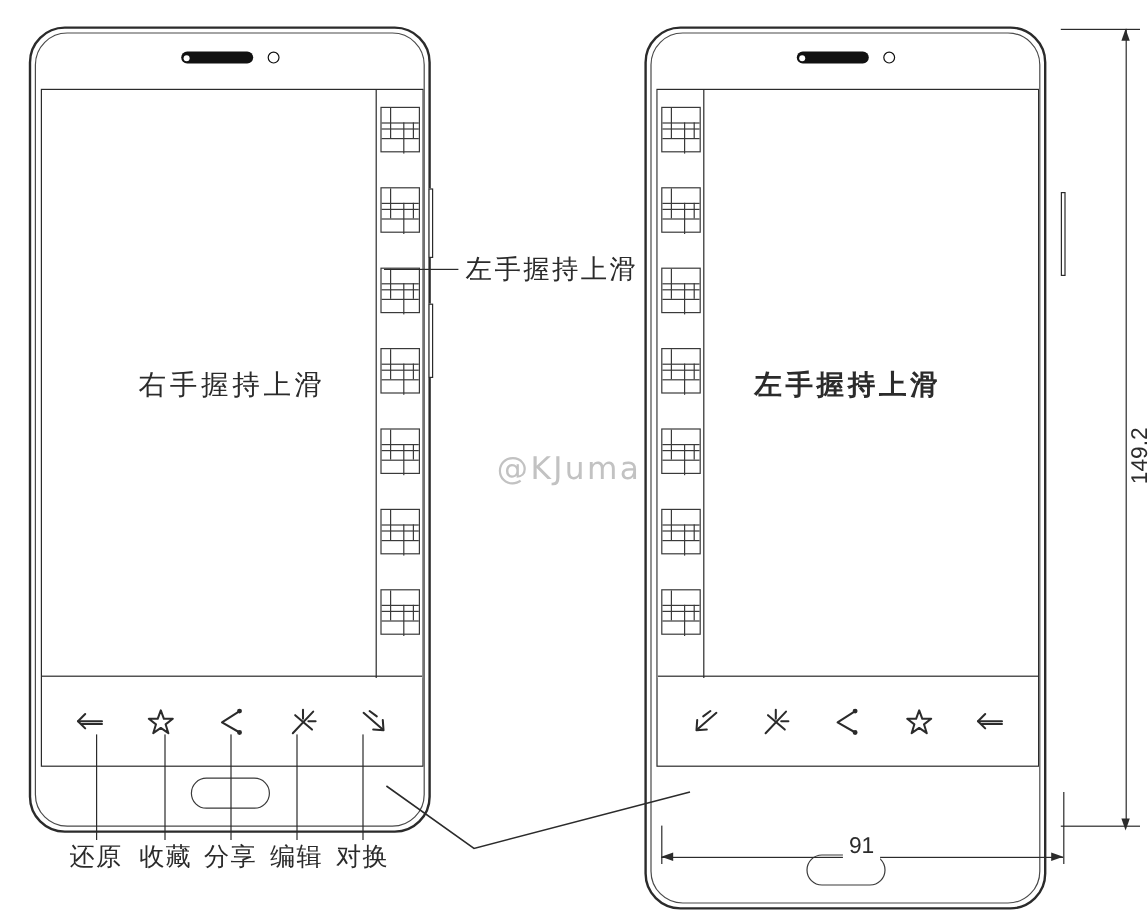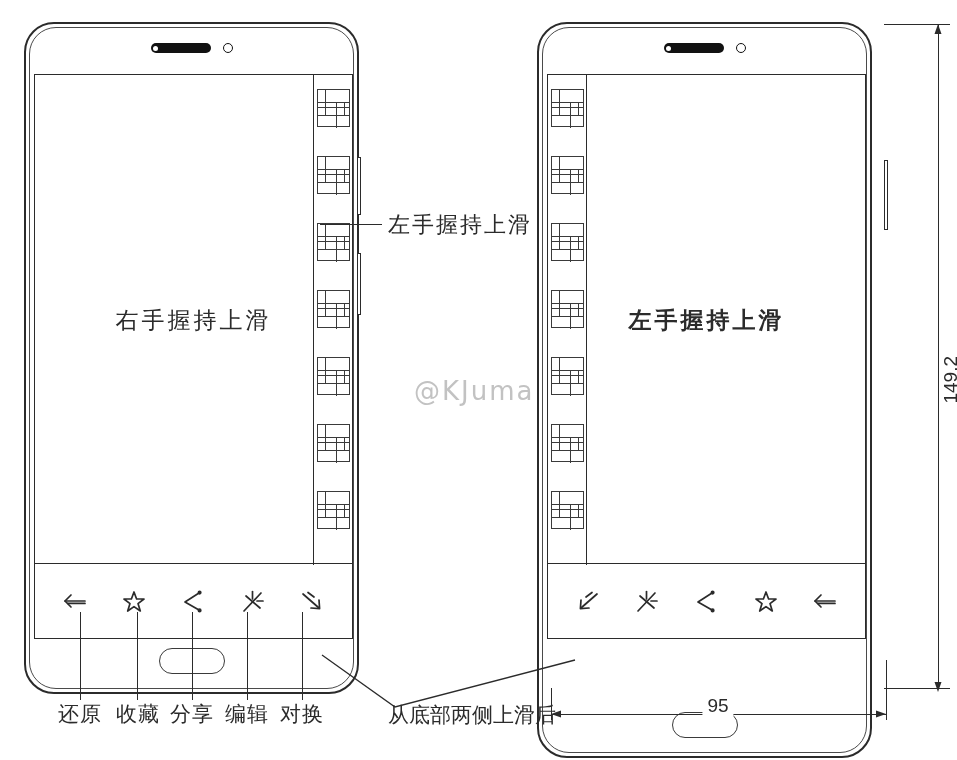--- a/index.html
+++ b/index.html
@@ -535,36 +535,35 @@
       <div class="icon-caption" style="left: 192px;">分享</div>
       <div class="icon-caption" style="left: 247px;">编辑</div>
       <div class="icon-caption" style="left: 302px;">对换</div>
     </div>
 
   <svg style="position:absolute; left:0; top:0; width:957px; height:760px; pointer-events:none;">
     <polyline points="322,655 395,707 575,660" fill="none" stroke="#2b2b2b" stroke-width="1.3"></polyline>
   </svg>
 
   <div id="bottom-note">
-    <div>从底部两侧上滑后</div>
   </div>
 
   <div class="dim-line h" style="left:884px; top:24px;  width:66px;"></div>
   <div class="dim-line h" style="left:884px; top:688px; width:66px;"></div>
   <div class="dim-line v" style="left:938px; top:24px;  height:664px;"></div>
   <svg style="position:absolute; left:930px; top:20px; width:18px; height:676px; pointer-events:none;">
     <polygon points="8,4 4.5,14 11.5,14" fill="#2b2b2b"></polygon>
     <polygon points="8,672 4.5,662 11.5,662" fill="#2b2b2b"></polygon>
   </svg>
   <div class="dim-text" id="dim-height-text">149.2</div>
 
   <div class="dim-line v" style="left:551px; top:688px; height:32px;"></div>
   <div class="dim-line v" style="left:886px; top:660px; height:60px;"></div>
   <div class="dim-line h" style="left:551px; top:714px; width:335px;"></div>
   <svg style="position:absolute; left:545px; top:706px; width:348px; height:18px; pointer-events:none;">
     <polygon points="6,8 16,4.5 16,11.5" fill="#2b2b2b"></polygon>
     <polygon points="341,8 331,4.5 331,11.5" fill="#2b2b2b"></polygon>
   </svg>
-  <div class="dim-text" id="dim-width-text">95</div>
+  <div class="dim-text" id="dim-width-text">91</div>
 
   <div id="watermark">@KJuma</div>
 
 </div>
 
 </body></html>

